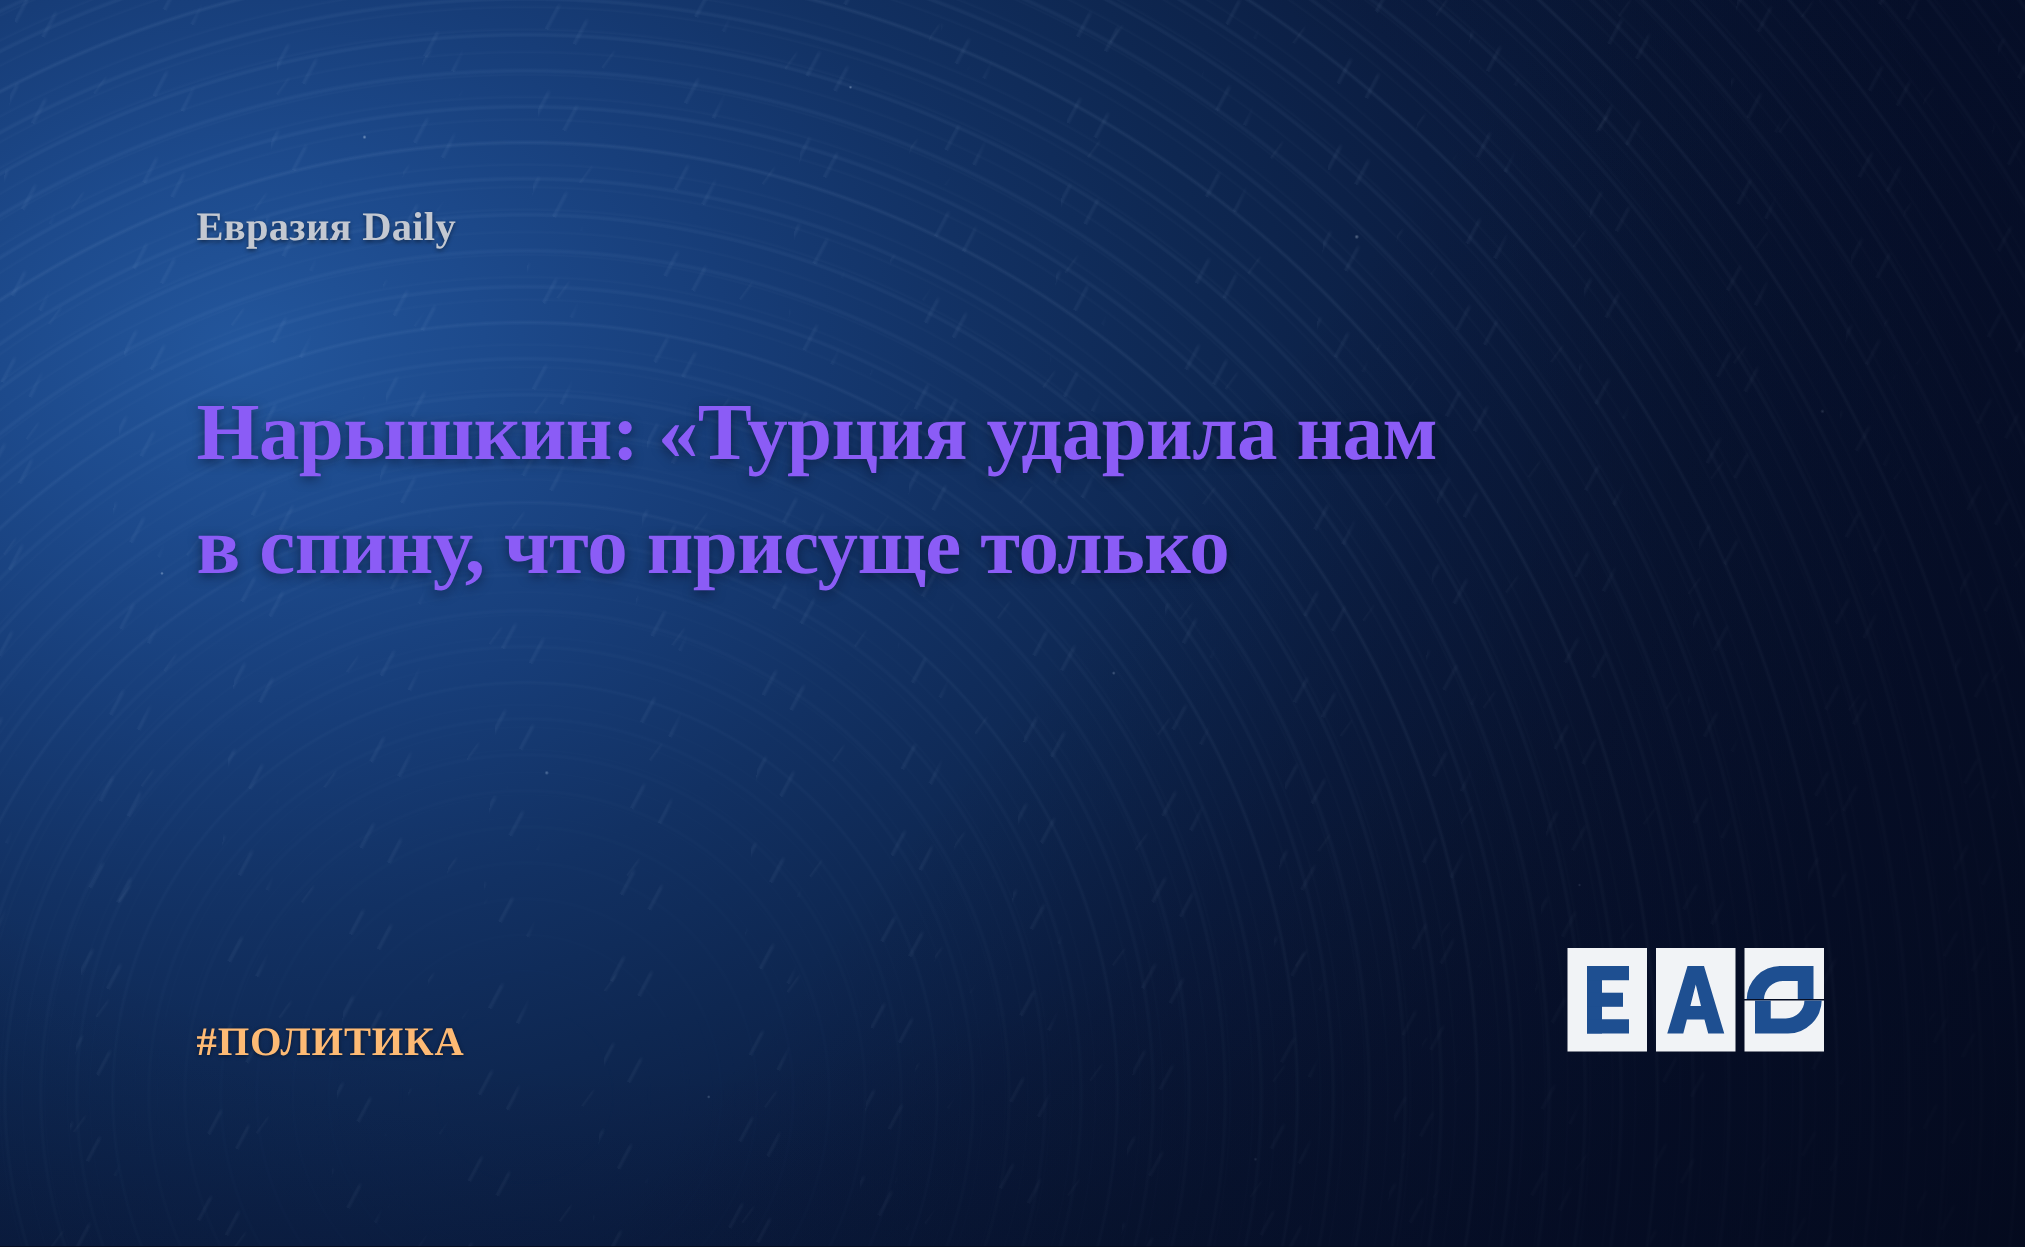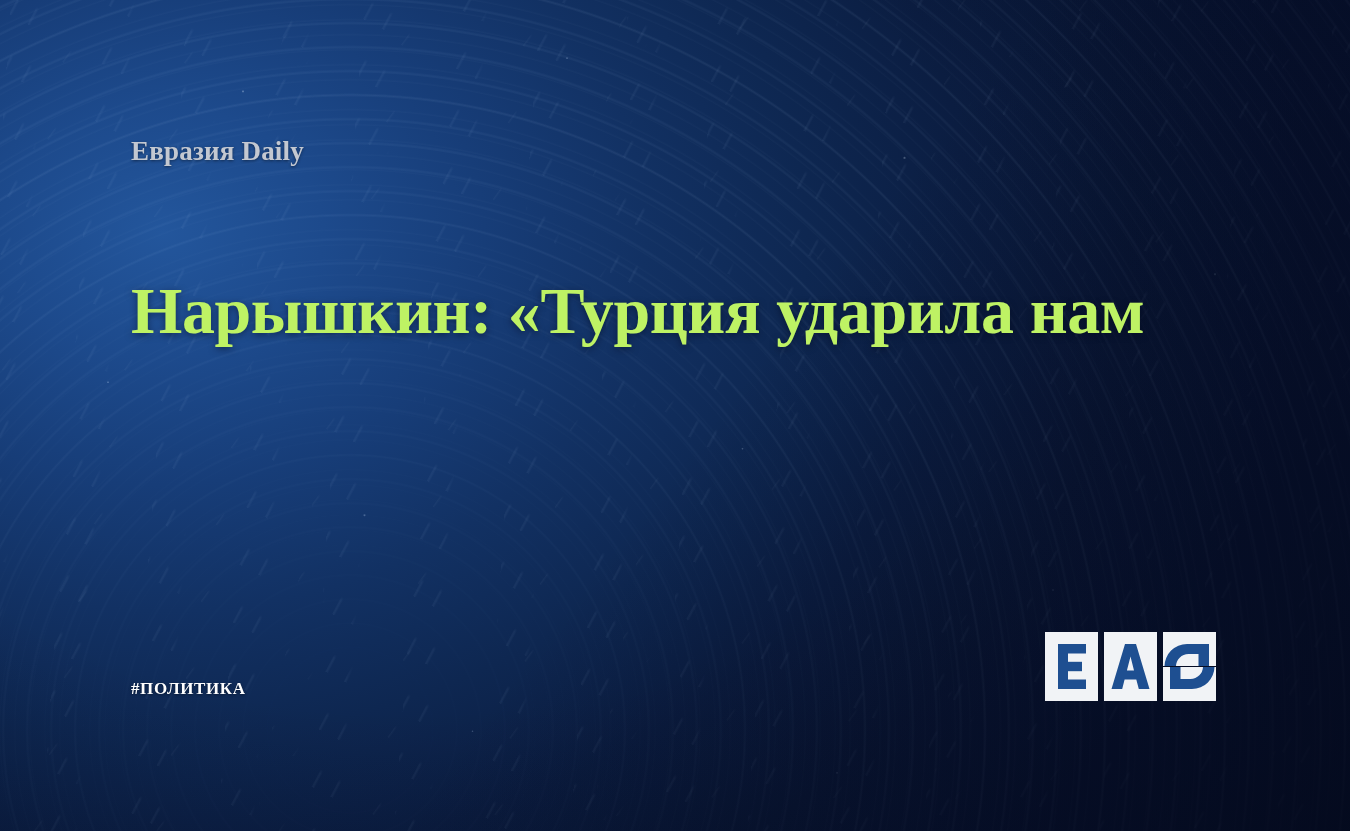--- a/index.html
+++ b/index.html
@@ -174,42 +174,42 @@
     font-weight: bold;
     color: #c3c8d1;
     letter-spacing: 0.2px;
     white-space: nowrap;
     text-shadow: 0 1px 3px rgba(0,0,0,0.45);
   }
 
   .headline {
     position: absolute;
     left: 131px;
-    top: 273px;
+    top: 250px;
     width: 930px;
     margin: 0;
-    font-size: 66px;
+    font-size: 54px;
     font-weight: bold;
     line-height: 76px;
-    color: #bef264;
+    color: #8b5cf6;
     letter-spacing: -0.4px;
     text-shadow: 0 2px 7px rgba(3,10,30,0.50);
   }
   .headline .hl-line {
     display: block;
     white-space: nowrap;
   }
 
   .hashtag {
     position: absolute;
     left: 131px;
     top: 679px;
-    font-size: 17px;
+    font-size: 27px;
     font-weight: bold;
-    color: #ffffff;
+    color: #fdba74;
     letter-spacing: 0.6px;
     white-space: nowrap;
     text-shadow: 0 1px 3px rgba(0,0,0,0.45);
   }
 
   
   .ea-logo {
     position: absolute;
     left: 1045px;
     top: 632px;
@@ -265,20 +265,21 @@
   <div class="bg-layer star-dots"></div>
   <div class="bg-layer bg-vignette"></div>
   <div class="bg-layer bg-corner-dark"></div>
 
   <div class="content">
 
     <div class="brand">Евразия Daily</div>
 
     <h1 class="headline">
       <span class="hl-line">Нарышкин: «Турция ударила нам</span>
+      <span class="hl-line">в спину, что присуще только</span>
     </h1>
 
     <div class="hashtag">#ПОЛИТИКА</div>
 
     <div class="ea-logo">
 
       <div class="ea-tile">
         <svg viewBox="0 0 53 69" xmlns="http://www.w3.org/2000/svg" aria-hidden="true">
           <g fill="#1e4f91">
             <rect x="13" y="12" width="10" height="45"></rect>

